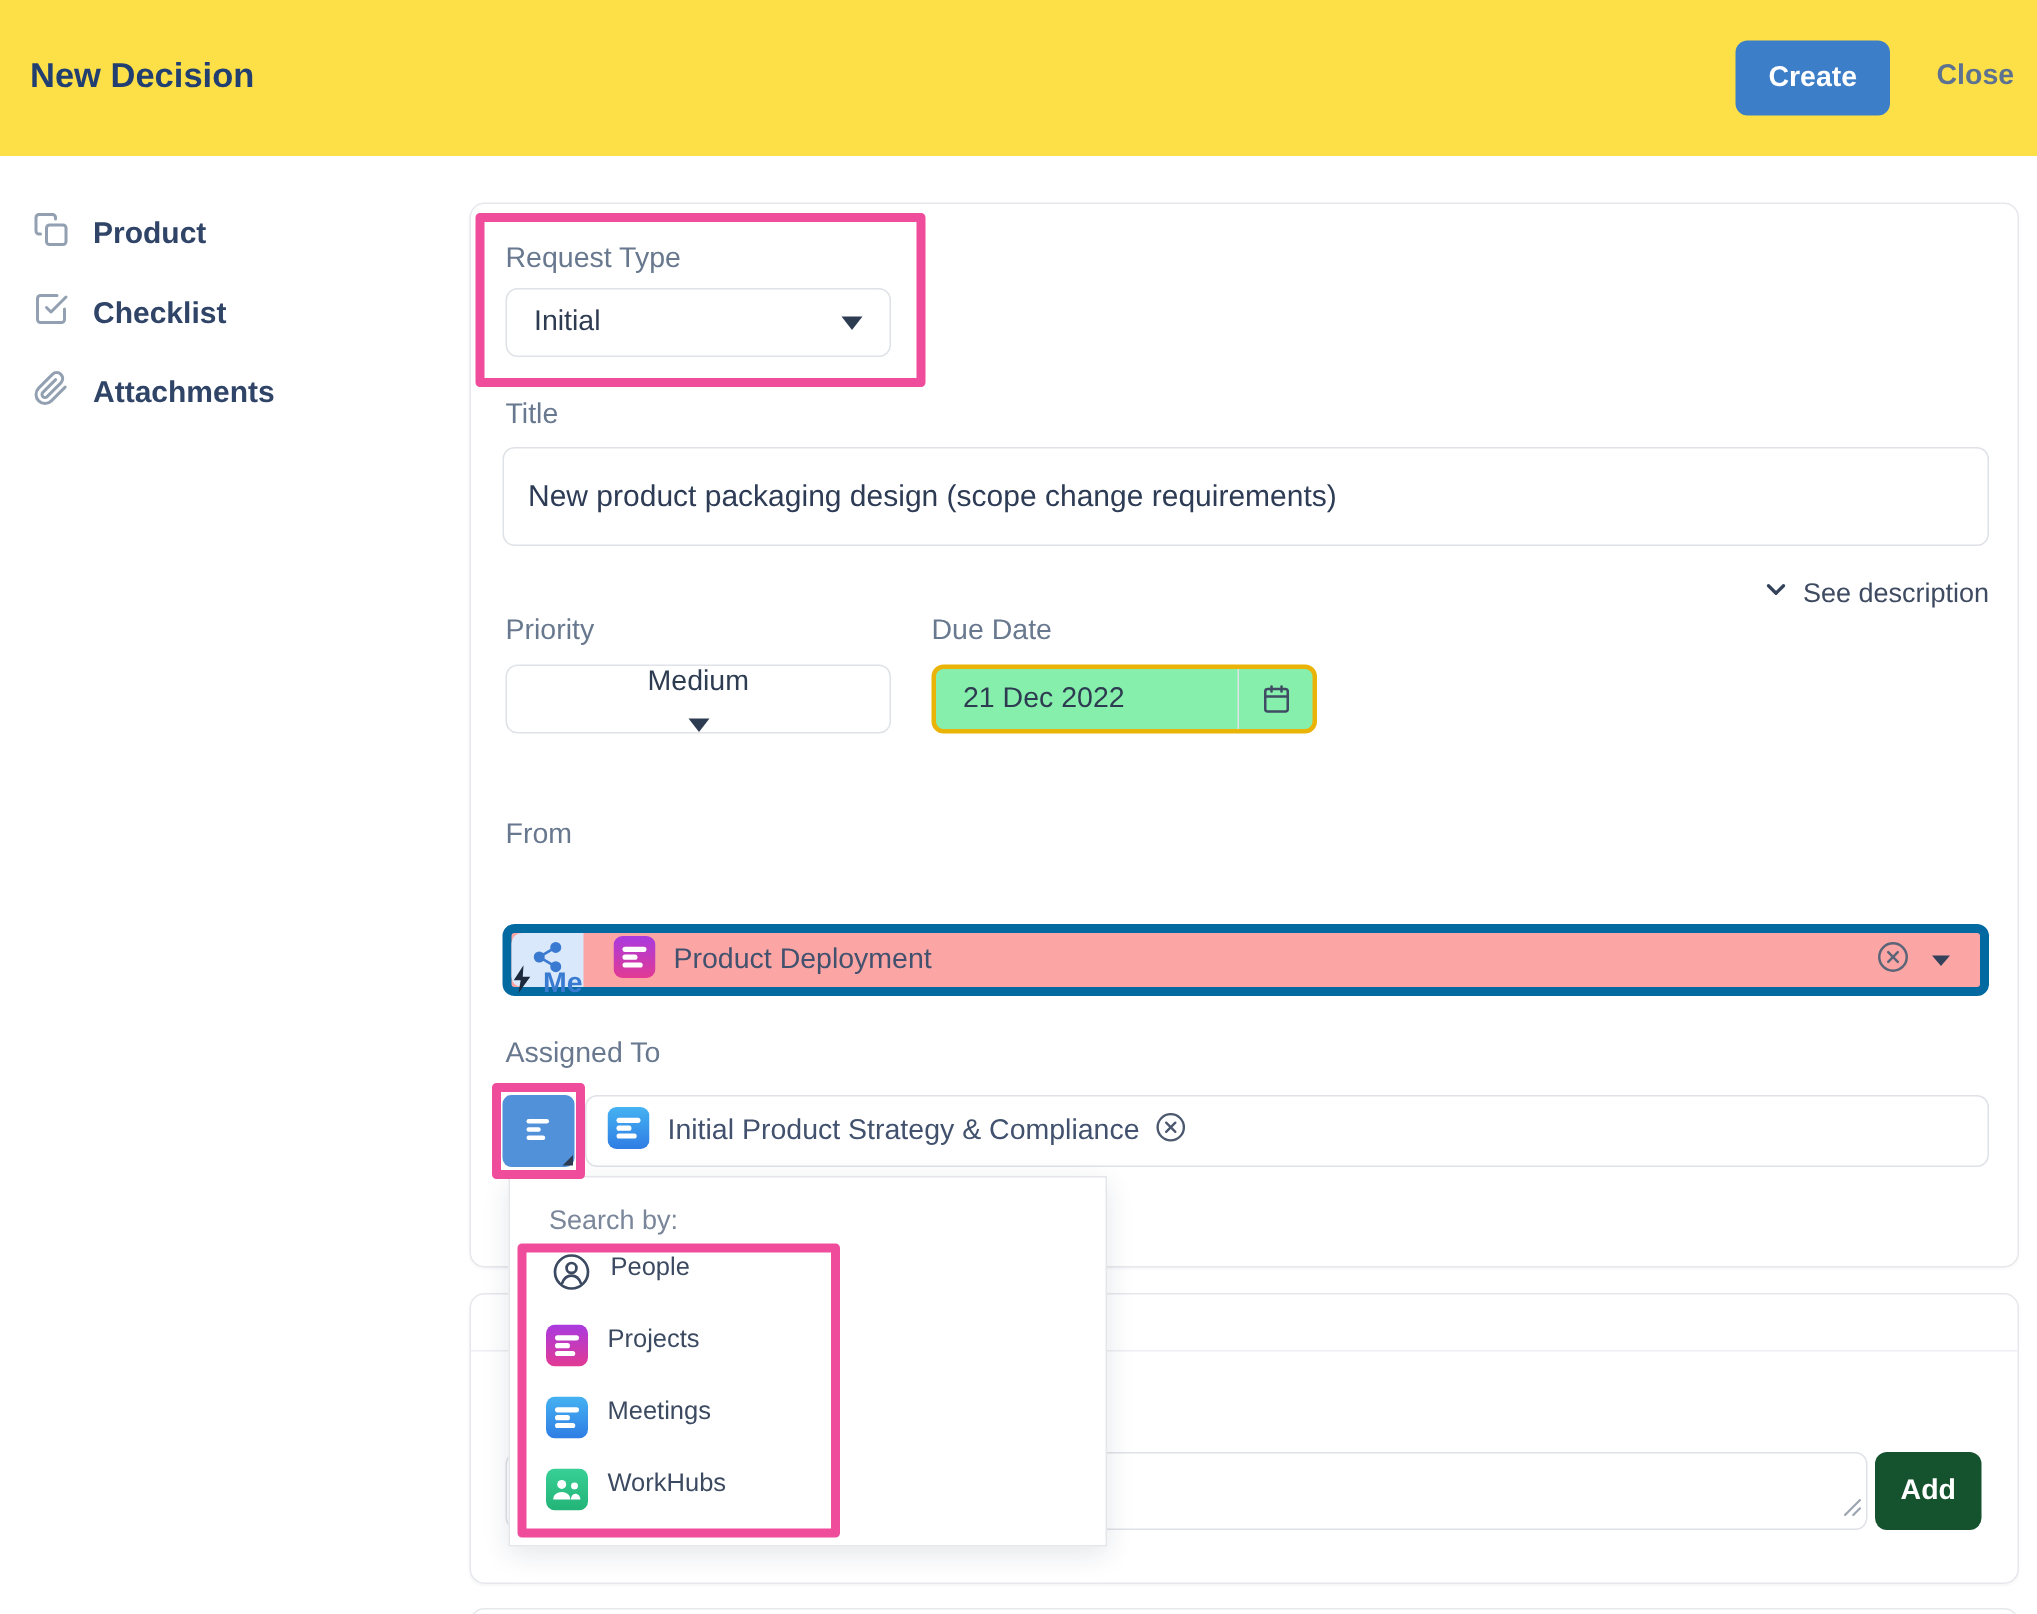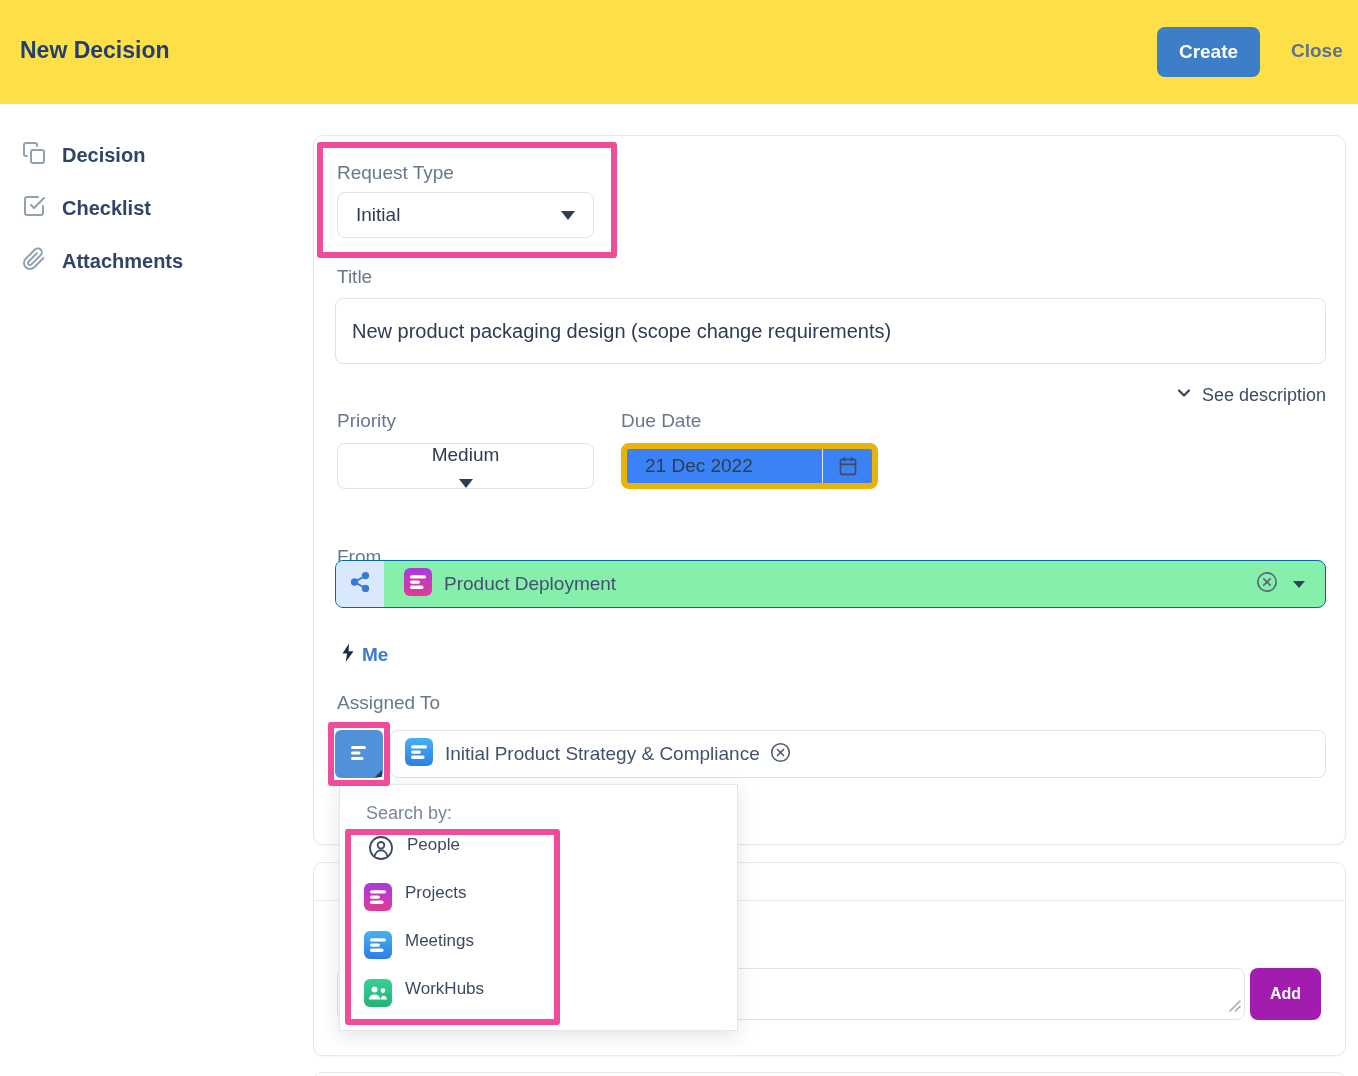--- a/index.html
+++ b/index.html
@@ -43,27 +43,27 @@
   .caret.small { border-left-width:6px; border-right-width:6px; border-top-width:7px; border-top-color:#33415a; }
 
   .text-input {
     position:absolute; border:1px solid #dfe2e7; border-radius:8px; background:#fff;
     font-family:inherit; font-size:20px; color:#2d3b55; padding:0 16px; z-index:2;
   }
 
   .see-desc { position:absolute; right:32px; top:383px; display:flex; align-items:center; gap:8px;
     font-size:18px; font-weight:500; color:#3e4b61; cursor:pointer; z-index:2; }
 
-  .date-control { position:absolute; display:flex; align-items:stretch; border:6px solid #eab308;
-    border-radius:8px; background:#3b82f6; z-index:2; cursor:pointer; }
+  .date-control { position:absolute; display:flex; align-items:stretch; border:3px solid #eab308;
+    border-radius:8px; background:#86efac; z-index:2; cursor:pointer; }
   .date-text { flex:1; display:flex; align-items:center; padding-left:18px; font-size:19px; color:#2e3c52; }
   .date-cal { width:50px; display:flex; align-items:center; justify-content:center; border-left:1px solid #dfe2e7; }
 
-  .from-row { position:absolute; left:335px; top:560px; width:991px; height:48px;
-    border:1px solid #0369a1; border-radius:8px; background:#86efac; display:flex; align-items:center; z-index:2; }
+  .from-row { position:absolute; left:335px; top:616px; width:991px; height:48px;
+    border:6px solid #0369a1; border-radius:8px; background:#fca5a5; display:flex; align-items:center; z-index:2; }
   .share-seg { width:48px; height:100%; background:#d9e8fa; border-radius:7px 0 0 7px;
     display:flex; align-items:center; justify-content:center; cursor:pointer; flex:0 0 auto; }
   .from-row .entity-icon { margin-left:20px; }
   .entity-label { margin-left:12px; font-size:19px; color:#42526e; }
   .from-right { margin-left:auto; display:flex; align-items:center; gap:15px; padding-right:20px; }
 
   .me-row { position:absolute; left:341px; top:643px; display:flex; align-items:center; gap:7px; z-index:2; cursor:pointer; }
   .me-label { font-size:19px; font-weight:600; color:#3a7bd2; }
 
   .type-btn { position:absolute; left:335px; top:730px; width:48px; height:48px; border-radius:6px;
@@ -84,41 +84,41 @@
     font-size:17px; color:#3c4a61; cursor:pointer; }
 
   
   .hl { position:absolute; border:6px solid #ef4c9b; border-radius:3px; z-index:40; pointer-events:none; }
 
   
   .divider { position:absolute; left:314px; top:900px; width:1031px; height:1px; background:#eceef1; z-index:2; }
   .textarea-box { position:absolute; left:337px; top:968px; width:908px; height:52px;
     border:1px solid #dfe2e7; border-radius:8px; background:#fff; z-index:2; }
   .resize-handle { position:absolute; right:3px; bottom:3px; }
-  .btn-add { position:absolute; left:1250px; top:968px; width:71px; height:52px; background:#a21caf;
-    color:#fff; border:none; border-radius:8px; font-size:16px; font-weight:600; font-family:inherit;
+  .btn-add { position:absolute; left:1250px; top:968px; width:71px; height:52px; background:#14532d;
+    color:#fff; border:none; border-radius:8px; font-size:19px; font-weight:600; font-family:inherit;
     cursor:pointer; z-index:2; }
 </style>
 </head>
 <body>
 
 <div class="header">
   <div class="header-title">New Decision</div>
   <button class="btn-create">Create</button>
   <div class="close-link">Close</div>
 </div>
 
 <div class="side-item" style="top:141px;">
   <span>
     <svg width="24" height="24" viewBox="0 0 24 24" fill="none" stroke="#93a0b2" stroke-width="2" stroke-linecap="round" stroke-linejoin="round">
       <rect x="9" y="9" width="13" height="13" rx="2"></rect>
         <path d="M5 15H4a2 2 0 0 1-2-2V4a2 2 0 0 1 2-2h9a2 2 0 0 1 2 2v1"></path>
     </svg>
   </span>
-  <span>Decision</span>
+  <span>Product</span>
 </div>
 <div class="side-item" style="top:194px;">
   <span>
     <svg width="24" height="24" viewBox="0 0 24 24" fill="none" stroke="#93a0b2" stroke-width="2" stroke-linecap="round" stroke-linejoin="round">
       <polyline points="9 11 12 14 22 4"></polyline>
         <path d="M21 12v7a2 2 0 0 1-2 2H5a2 2 0 0 1-2-2V5a2 2 0 0 1 2-2h11"></path>
     </svg>
   </span>
   <span>Checklist</span>
 </div>

